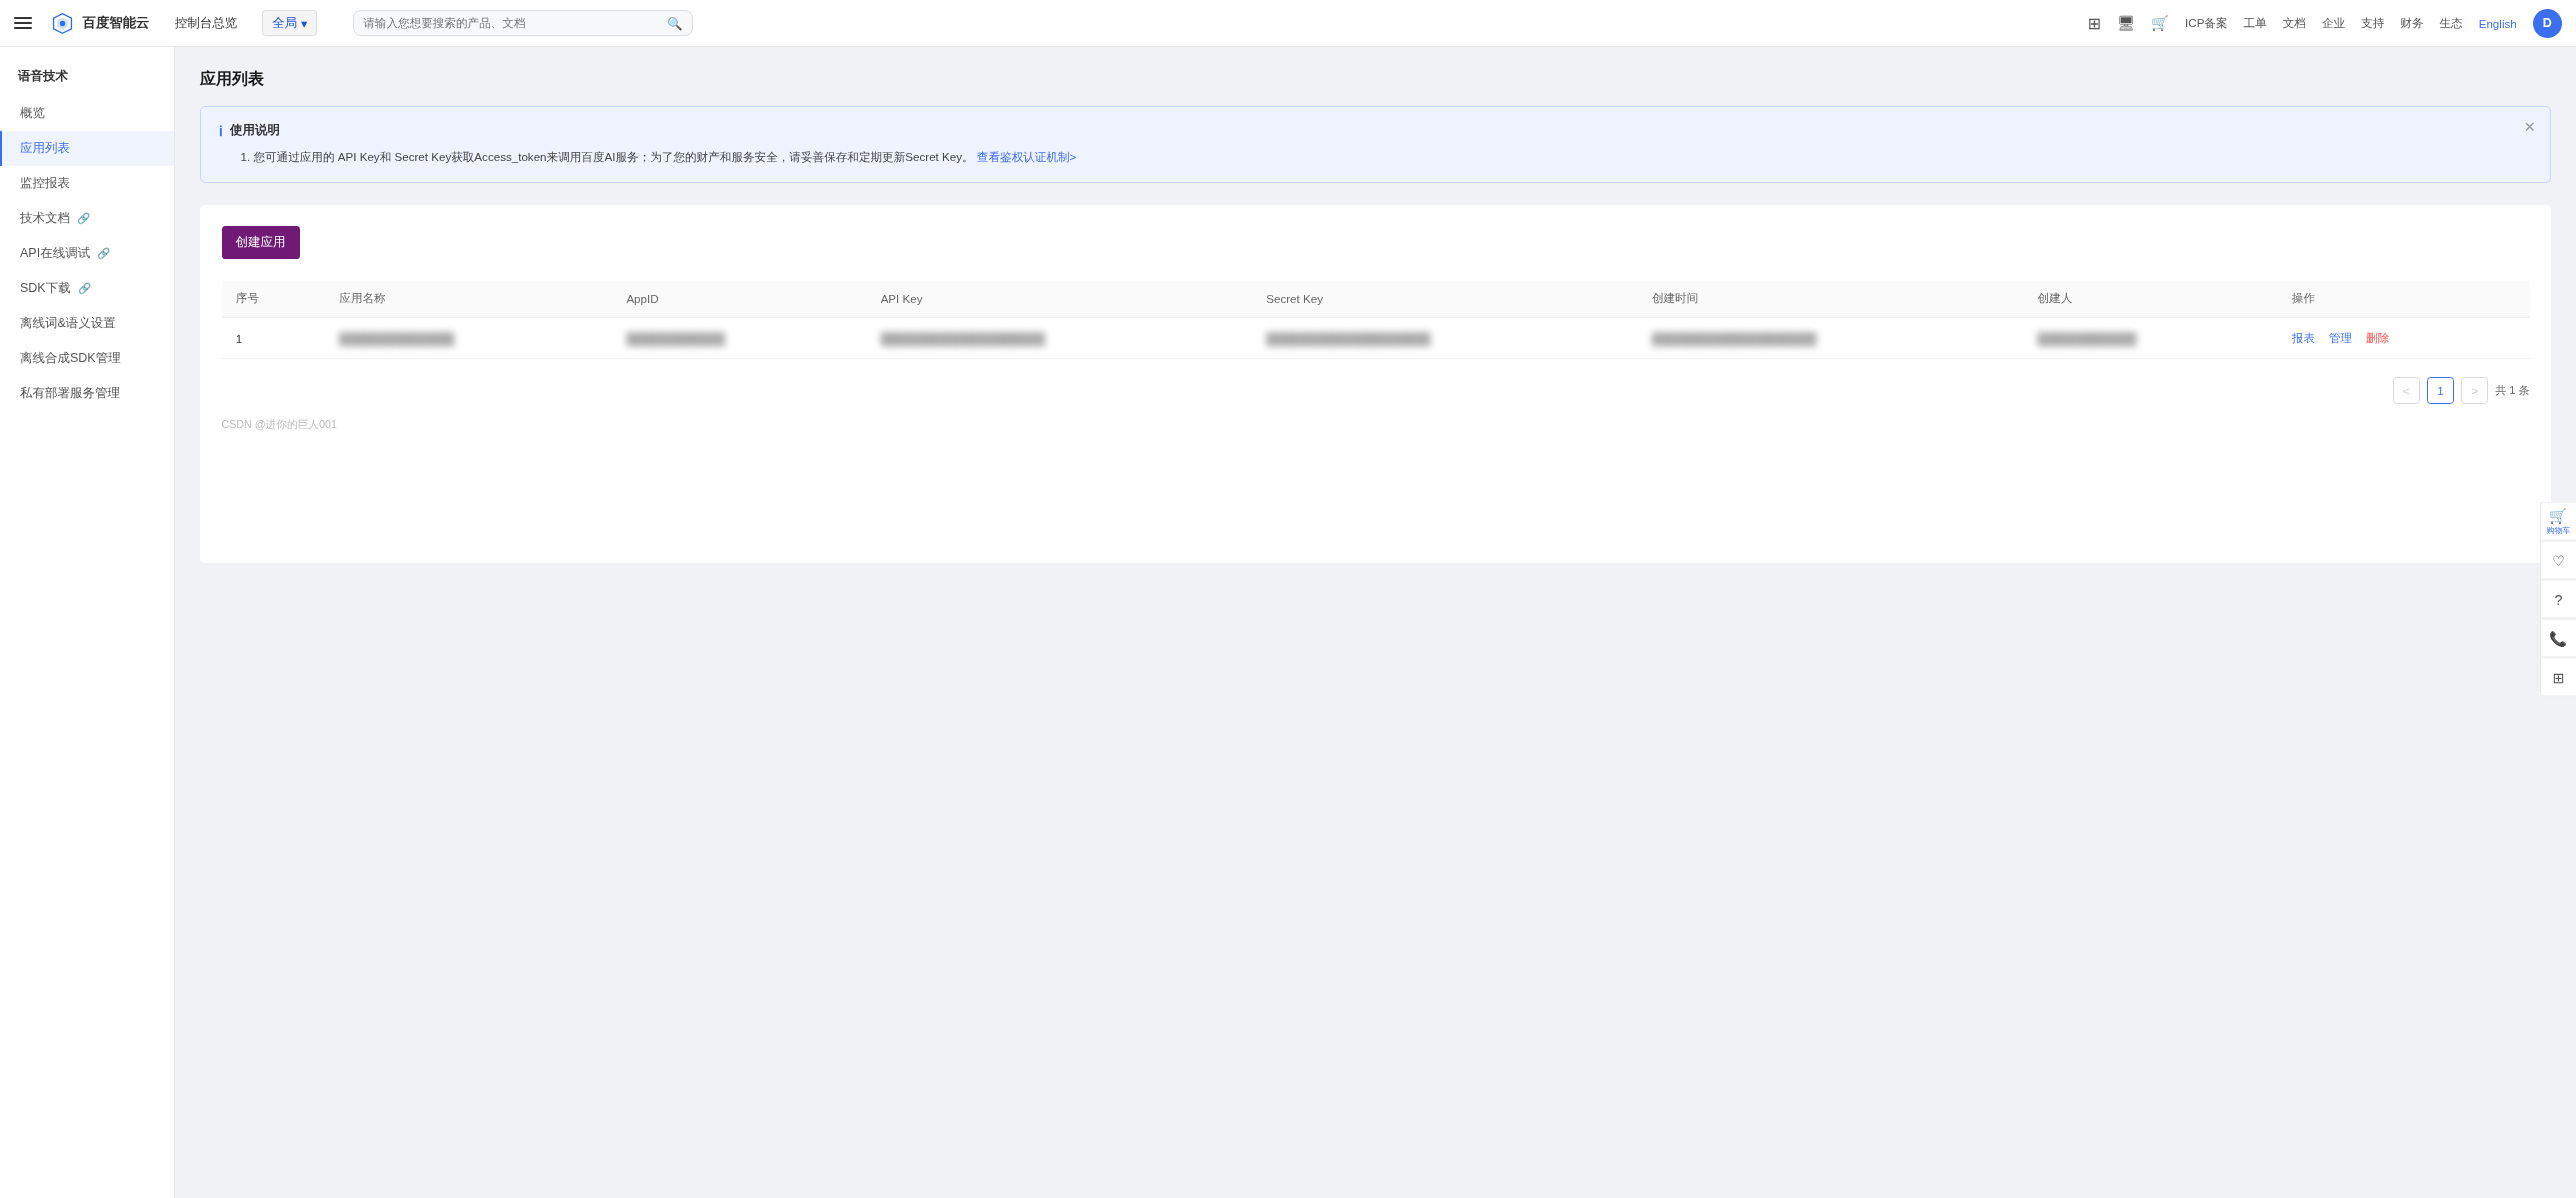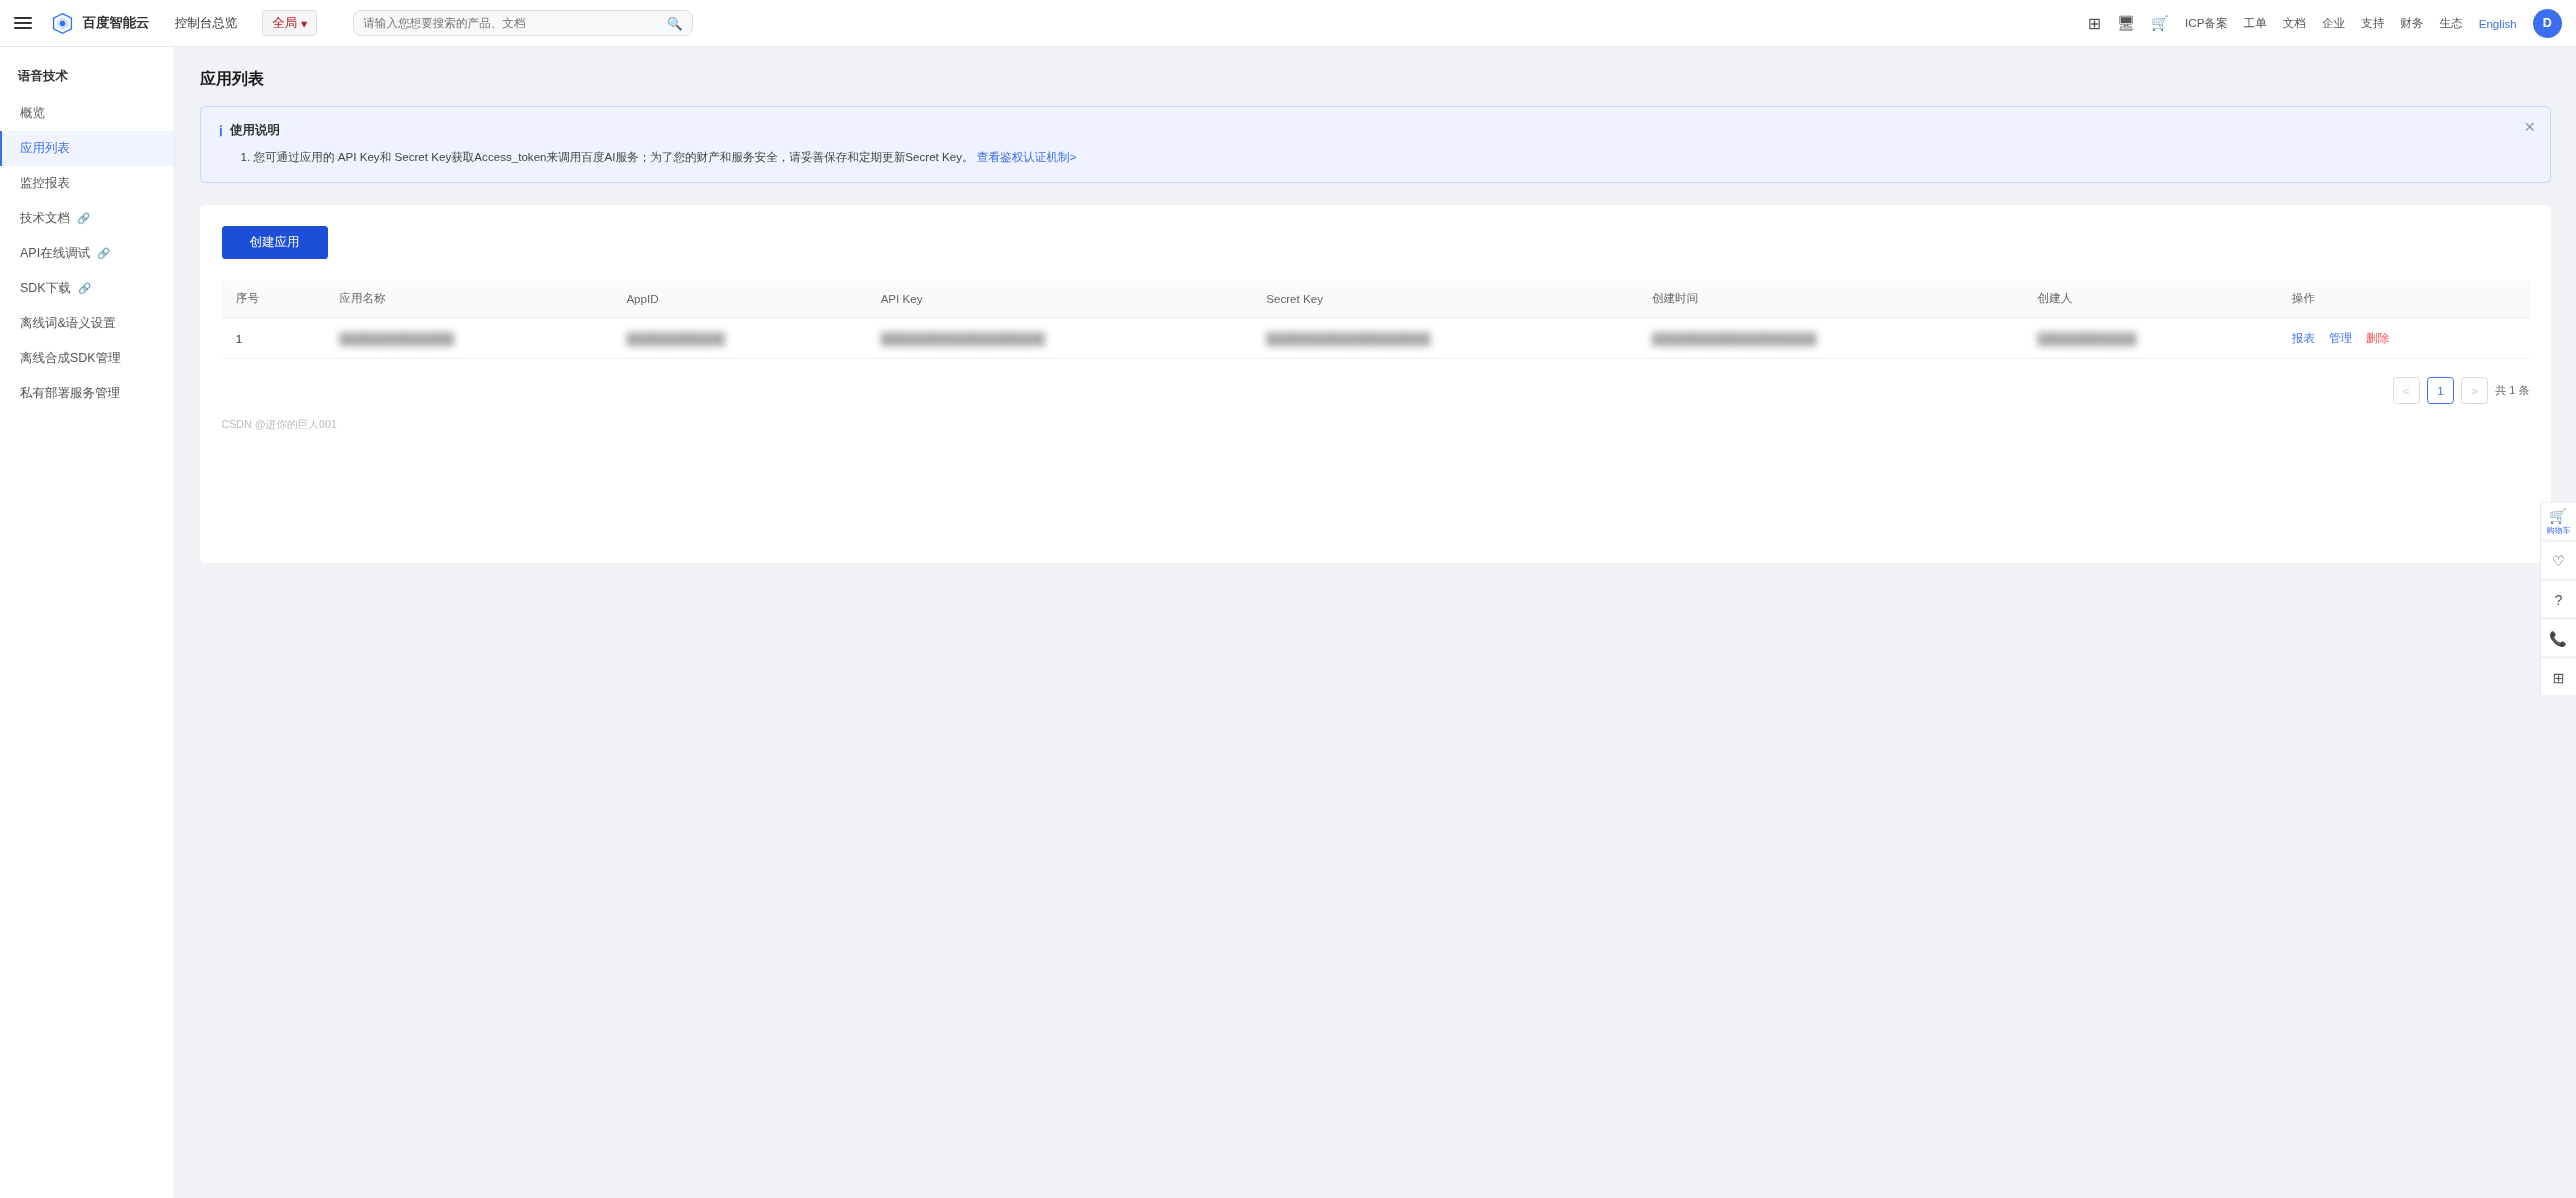--- a/index.html
+++ b/index.html
@@ -9,21 +9,21 @@
     .top-nav {
       display: flex; align-items: center; height: 47px; background: #fff;
       border-bottom: 0.9px solid #e8e8e8; padding: 0 14.3px; gap: 18px; position: relative; z-index: 100;
     }
     .nav-menu-icon { cursor: pointer; display: flex; flex-direction: column; gap: 3.6px; width: 18px; }
     .nav-menu-icon span { display: block; height: 1.8px; background: #333; border-radius: 0.9px; }
     .logo-area { display: flex; align-items: center; gap: 7.2px; }
     .logo-icon { width: 25px; height: 25px; }
     .logo-text { font-size: 13.4px; font-weight: 600; color: #333; }
     .nav-link { font-size: 12.5px; color: #333; cursor: pointer; padding: 0 7.2px; }
-    .nav-scope { display: flex; align-items: center; gap: 3.6px; font-size: 12.5px; color: #b91c1c; background: #f5f5f5; border: 0.9px solid #ddd; border-radius: 3.6px; padding: 3.6px 9px; cursor: pointer; }
+    .nav-scope { display: flex; align-items: center; gap: 3.6px; font-size: 12.5px; color: #1d4ed8; background: #f5f5f5; border: 0.9px solid #ddd; border-radius: 3.6px; padding: 3.6px 9px; cursor: pointer; }
     .nav-search { flex: 1; max-width: 340px; display: flex; align-items: flex-start; border: 0.9px solid #ddd; border-radius: 8px; padding: 4.5px 9px; background: #f7f8fa; margin-left: 18px; }
     .nav-search input { border: none; background: transparent; outline: none; flex: 1; font-size: 11.6px; color: #999; }
     .nav-search-icon { color: #999; font-size: 12.5px; }
     .nav-right { display: flex; align-items: center; gap: 16px; margin-left: auto; }
     .nav-right-item { font-size: 11.6px; color: #555; cursor: pointer; display: flex; align-items: center; gap: 2.7px; }
     .nav-right-item.lang { color: #3c6ef0; font-weight: 500; }
     .avatar { width: 29px; height: 29px; border-radius: 50%; background: #3c6ef0; color: #fff; display: flex; align-items: center; justify-content: center; font-size: 12.5px; font-weight: 600; cursor: pointer; }
 
     
     .layout { display: flex; height: calc(100vh - 47px); }
@@ -42,21 +42,21 @@
     
     .info-banner { background: #eef3ff; border: 0.9px solid #c5d5ff; border-radius: 5.4px; padding: 14.3px 18px; margin-bottom: 21.5px; position: relative; }
     .info-banner-header { display: flex; align-items: center; gap: 7.2px; font-size: 12.5px; font-weight: 600; color: #333; margin-bottom: 7.2px; }
     .info-icon { color: #3c6ef0; font-size: 14.3px; }
     .info-banner p { font-size: 11.6px; color: #444; line-height: 1.8; padding-left: 21.5px; }
     .info-banner p a { color: #3c6ef0; text-decoration: none; }
     .info-close { position: absolute; top: 12.5px; right: 14.3px; cursor: pointer; color: #999; font-size: 14.3px; }
 
     
     .content-area { background: #fff; border-radius: 5.4px; padding: 21.5px; min-height: 358px; }
-    .create-btn { background: #1d4ed8; color: #fff; border: none; border-radius: 3.6px; padding: 8px 28px; font-size: 12.5px; cursor: pointer; margin-bottom: 21.5px; }
+    .create-btn { background: #701a75; color: #fff; border: none; border-radius: 3.6px; padding: 8px 14px; font-size: 12.5px; cursor: pointer; margin-bottom: 21.5px; }
 
     
     .table { width: 100%; border-collapse: collapse; }
     .table th { background: #fafafa; border-bottom: 0.9px solid #eee; padding: 10.7px 14.3px; text-align: left; font-size: 11.6px; color: #666; font-weight: 500; }
     .table td { border-bottom: 0.9px solid #f0f0f0; padding: 12.5px 14.3px; font-size: 11.6px; color: #333; }
     .blurred { filter: blur(3.6px); user-select: none; color: #aaa; display: inline-block; }
     .action-link { color: #3c6ef0; text-decoration: none; cursor: pointer; margin-right: 10.7px; font-size: 11.6px; }
     .action-link.danger { color: #ff4d4f; margin-right: 0; }
 
     

